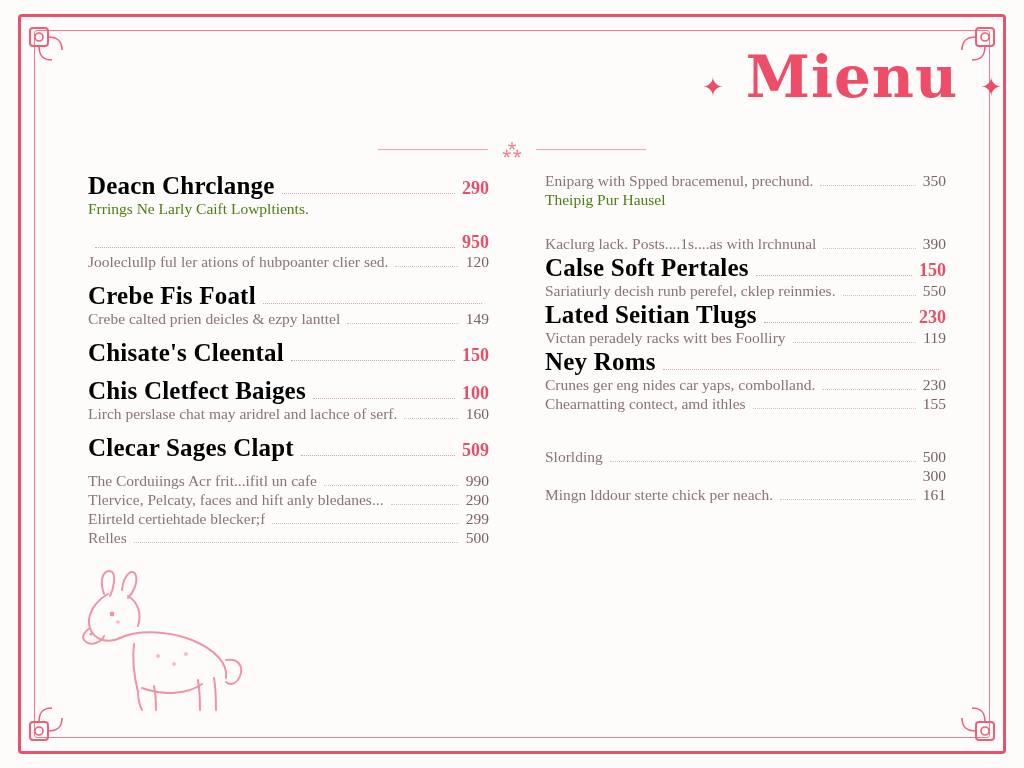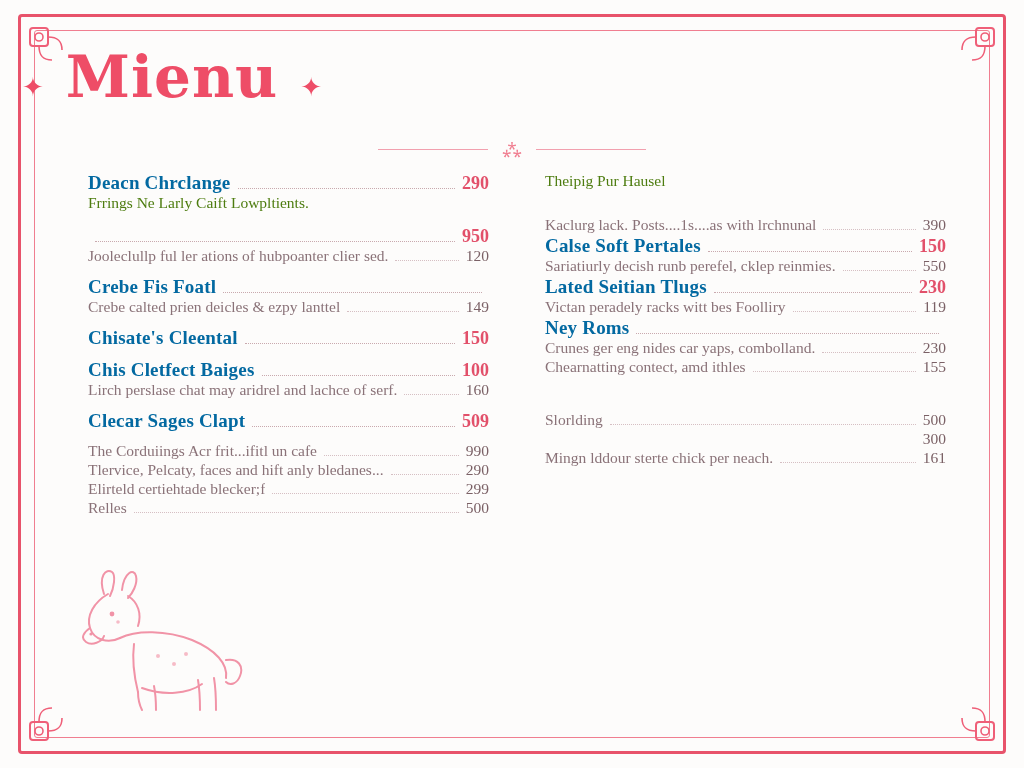--- a/index.html
+++ b/index.html
@@ -51,23 +51,23 @@
   }
   .corner svg { display: block; }
   .corner.tl { left: 24px;  top: 22px; }
   .corner.tr { right: 24px; top: 22px; transform: scaleX(-1); }
   .corner.bl { left: 24px;  bottom: 22px; transform: scaleY(-1); }
   .corner.br { right: 24px; bottom: 22px; transform: scale(-1,-1); }
 
   
   .title-wrap {
     position: absolute;
-    left: 0; right: 16px;
+    left: 0; right: 0;
     top: 46px;
-    text-align: left;
+    text-align: right;
   }
   .title {
     display: inline-block;
     font-family: "DejaVu Serif", serif;
     font-size: 58px;
     font-weight: bold;
     color: #ee4d67;
     letter-spacing: 1px;
     line-height: 1.1;
   }
@@ -138,22 +138,22 @@
   .row .leader.none {
     border-bottom: none;
   }
   .row .price {
     white-space: nowrap;
   }
 
   
   .head .name {
     font-weight: bold;
-    color: #0369a1;
-    font-size: 19px;
+    color: #000000;
+    font-size: 25px;
     letter-spacing: .2px;
   }
   .head .price {
     font-weight: bold;
     color: #e2506a;
     font-size: 18px;
   }
 
   
   .desc .name {
@@ -307,20 +307,25 @@
           <span class="leader"></span>
           <span class="price">299</span>
         </div>
         <div class="row desc">
           <span class="name">Relles</span>
           <span class="leader"></span>
           <span class="price">500</span>
         </div>
       </div>
     <div class="col" id="right-col">
+        <div class="row desc">
+          <span class="name">Eniparg with Spped bracemenul, prechund.</span>
+          <span class="leader"></span>
+          <span class="price">350</span>
+        </div>
         <div class="plain">Theipig Pur Hausel</div>
         <div class="gap-md"></div>
         <div class="row desc">
           <span class="name">Kaclurg lack. Posts....1s....as with lrchnunal</span>
           <span class="leader"></span>
           <span class="price">390</span>
         </div>
         <div class="row head">
           <span class="name">Calse Soft Pertales</span>
           <span class="leader"></span>

